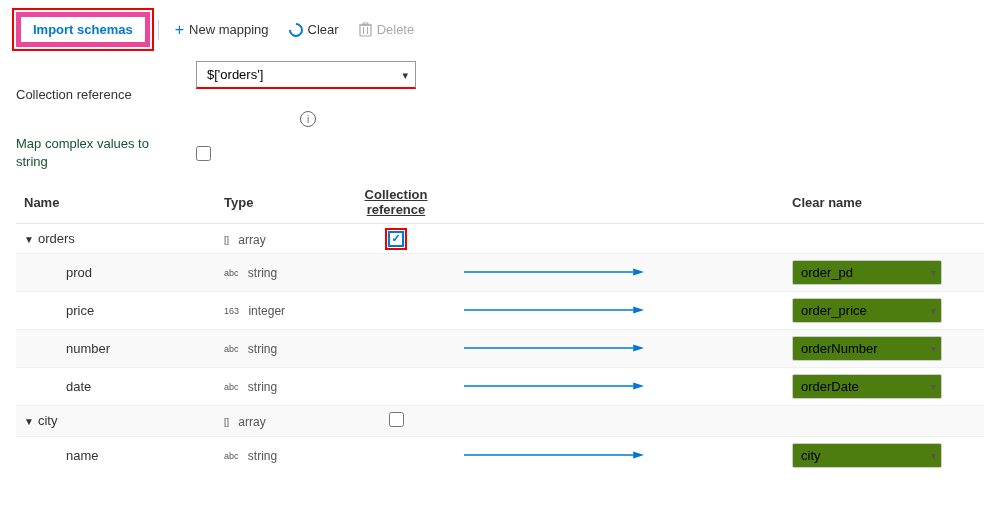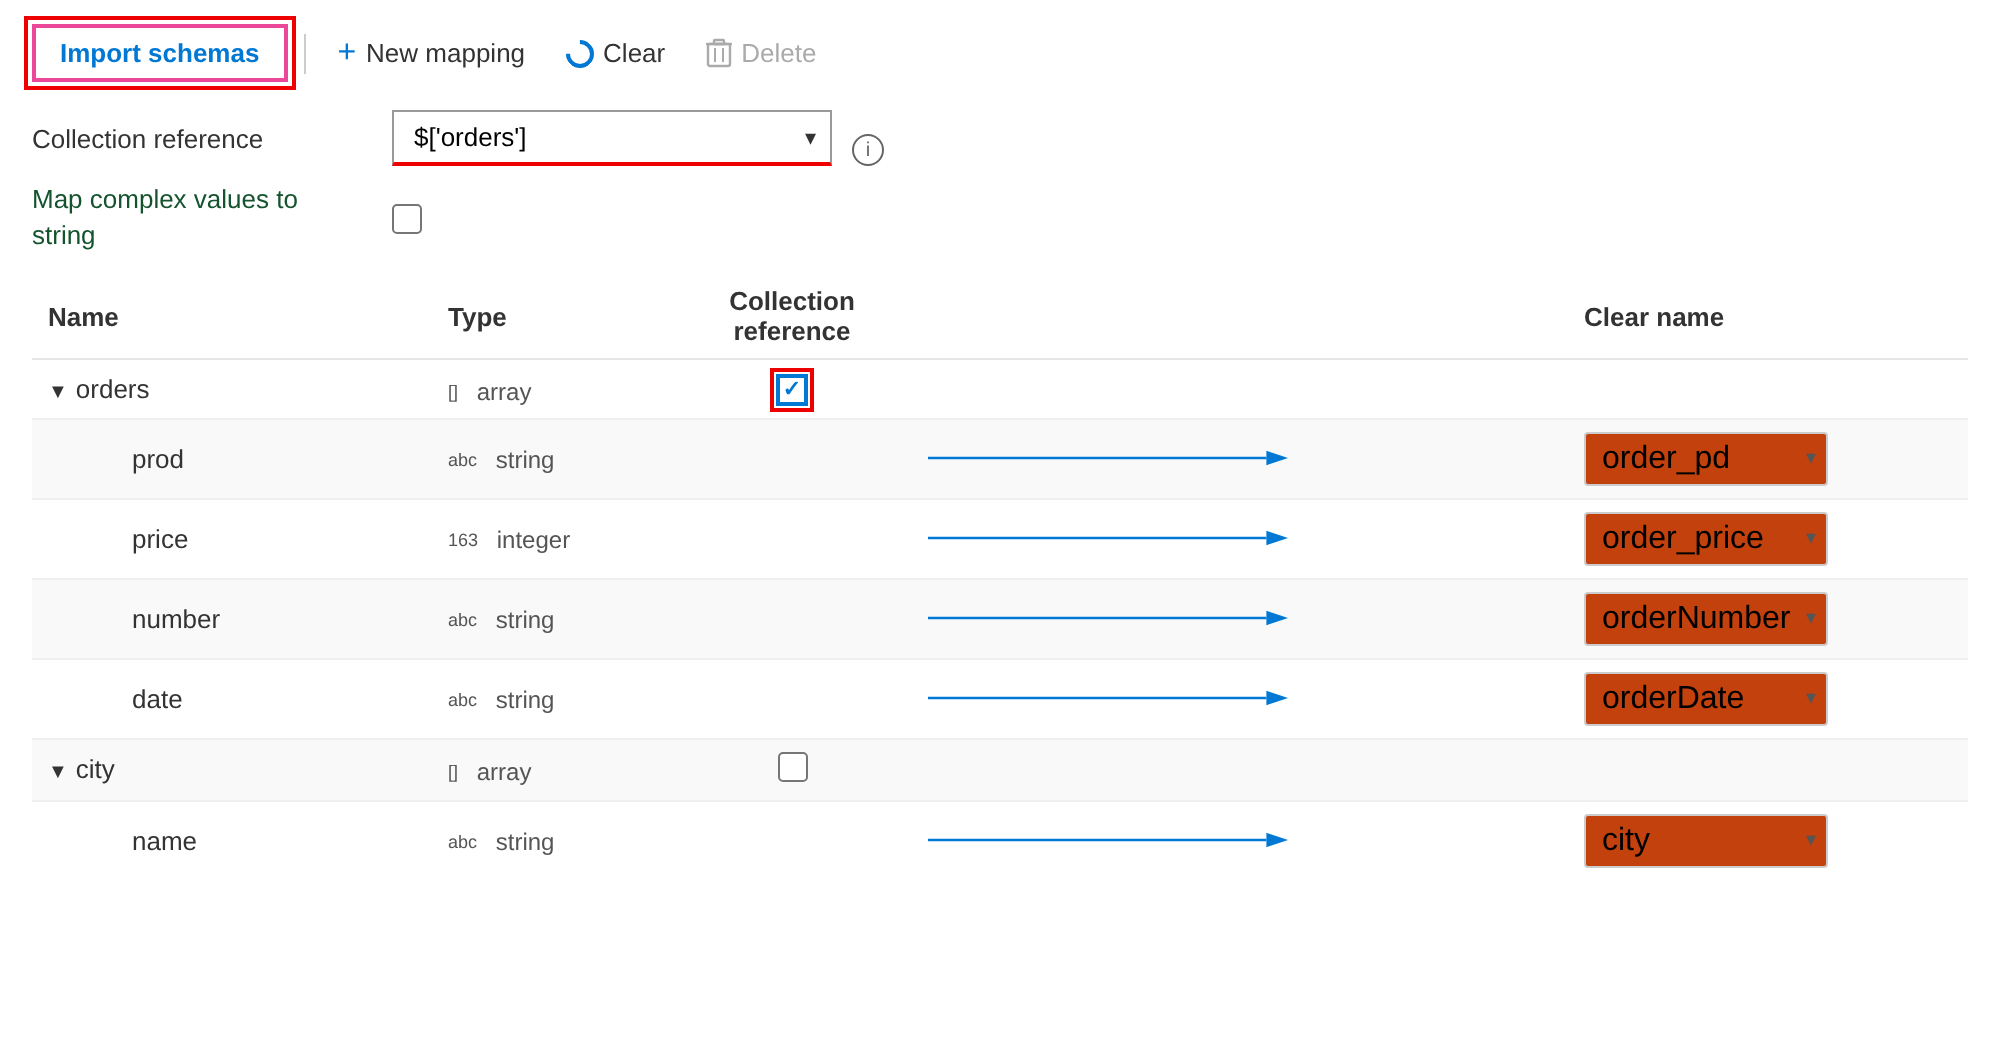--- a/index.html
+++ b/index.html
@@ -15,21 +15,21 @@
 
     
     .toolbar {
       display: flex;
       align-items: center;
       gap: 4px;
       margin-bottom: 14px;
       flex-wrap: wrap;
     }
     .btn-import {
-      border: 2px solid #ec4899;
+      border: 5px solid #ec4899;
       color: #0078d4;
       background: #fff;
       padding: 5px 12px;
       font-size: 13px;
       font-weight: 600;
       cursor: pointer;
       outline: 2px solid #e00;
       outline-offset: 2px;
     }
     .toolbar-sep {
@@ -97,22 +97,23 @@
     }
     .form-label-multiline {
       width: 180px;
       font-size: 13px;
       color: #14532d;
       flex-shrink: 0;
       line-height: 1.4;
     }
     .select-wrap {
       display: flex;
-      align-items: flex-end;
-      gap: 6px;
+      align-items: center;
+      gap: 22px;
+      flex-direction: column;
     }
     .collection-select {
       width: 220px;
       padding: 5px 10px;
       border: 1px solid #999;
       border-bottom: 2px solid #e00;
       font-size: 13px;
       background: #fff;
       appearance: none;
       cursor: pointer;
@@ -153,21 +154,21 @@
       margin-top: 10px;
     }
     .mapping-table th {
       font-size: 13px;
       font-weight: 600;
       color: #333;
       padding: 6px 8px;
       text-align: left;
       border-bottom: 1px solid #e5e5e5;
     }
-    .mapping-table th.center { text-align: center; }
+    .mapping-table th.center { text-align: center; text-decoration: underline; }
     .mapping-table td {
       padding: 6px 8px;
       border-bottom: 1px solid #f0f0f0;
       vertical-align: middle;
       margin-left: 23px;
     }
     .mapping-table tr:last-child td { border-bottom: none; }
     .col-name { width: 200px; }
     .col-type { width: 120px; }
     .col-colref { width: 120px; text-align: center; }
@@ -193,26 +194,26 @@
       display: flex;
       align-items: center;
     }
     .arrow-svg {
       width: 180px;
       height: 16px;
     }
 
     
     .col-dropdown {
-      width: 122px;
+      width: 150px;
       padding: 4px 8px;
       border: 1px solid #ccc;
       border-radius: 2px;
-      background: #c2410c;
-      font-size: 16px;
+      background: #4d7c0f;
+      font-size: 13px;
       appearance: none;
       cursor: pointer;
       outline: none;
     }
     .col-select-wrap {
       position: relative;
       display: inline-block;
     }
     .col-select-chevron {
       position: absolute;

